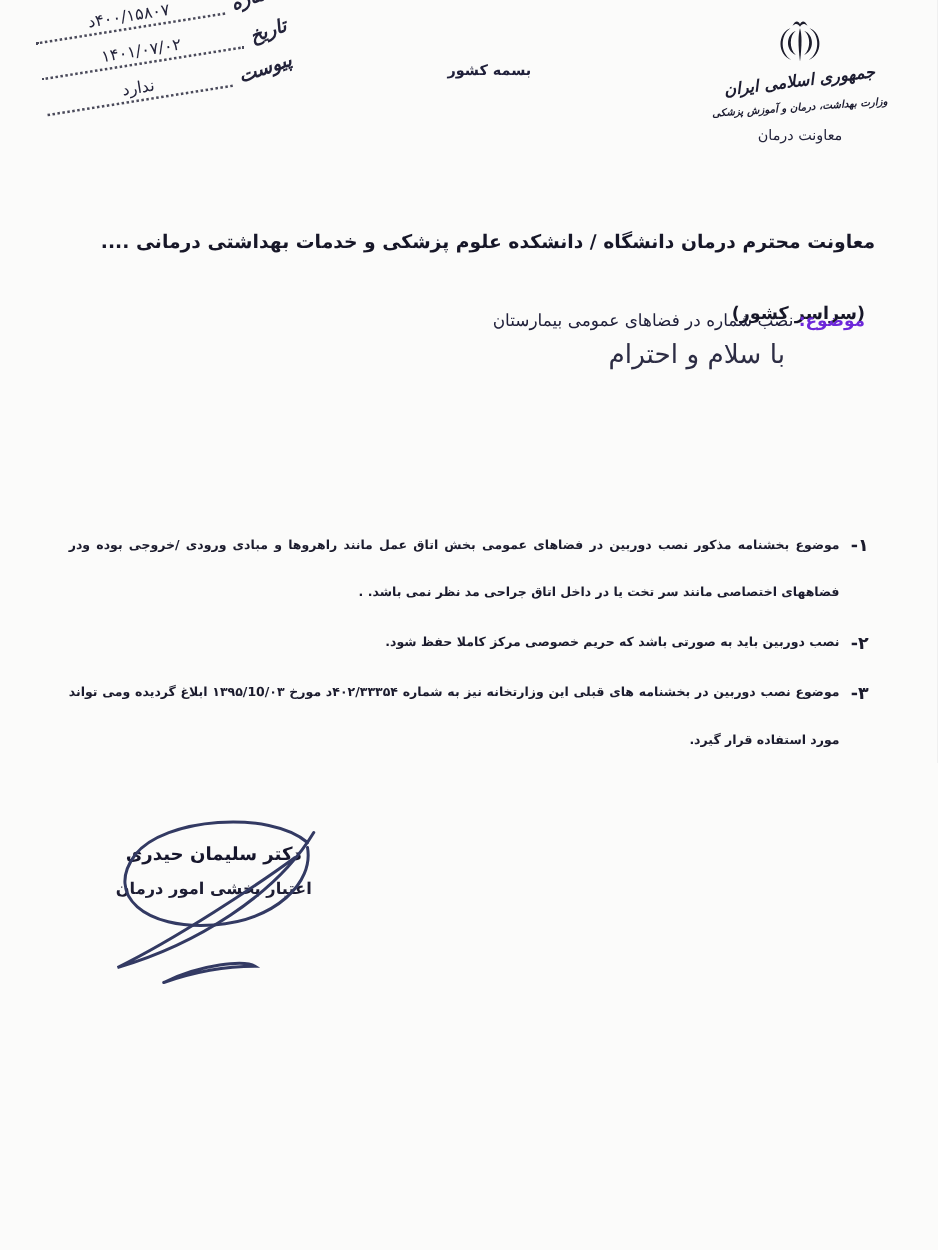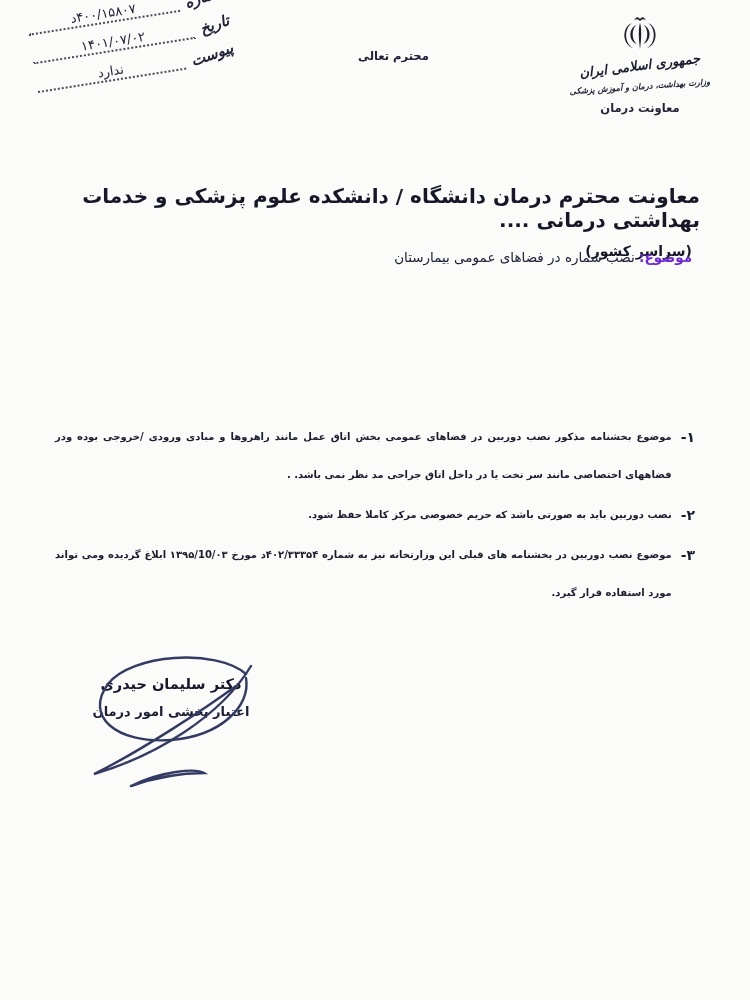--- a/index.html
+++ b/index.html
@@ -22,23 +22,23 @@
     flex:1;text-align:center;font-size:13px;color:#23233a;
     border-bottom:2px dotted #4a4a5a;padding-bottom:1px;letter-spacing:1px;
   }
   
   .basmala{position:absolute;left:358px;top:49px;font-size:11.5px;font-weight:bold;color:#20203a;}
   
   .letterhead{position:absolute;top:14px;right:42px;width:136px;display:flex;flex-direction:column;align-items:center;}
   .emblem{width:46px;height:40px;}
   .org1{font-style:italic;font-weight:bold;font-size:13px;white-space:nowrap;transform:rotate(-7deg);margin-top:4px;color:#1c1c30;}
   .org2{font-style:italic;font-weight:bold;font-size:10px;white-space:nowrap;transform:scale(.82) rotate(-4deg);margin-top:8px;color:#1c1c30;}
-  .org3{font-weight:bold;font-size:11.5px;margin-top:9px;color:#23233a;}
+  .org3{font-weight:normal;font-size:11.5px;margin-top:9px;color:#23233a;}
   
-  .addressee{position:absolute;top:184px;right:50px;left:50px;font-weight:bold;font-size:20px;color:#171728;text-align:right;}
+  .addressee{position:absolute;top:184px;right:50px;left:50px;font-weight:bold;font-size:15px;color:#171728;text-align:right;}
   .scope{position:absolute;top:219px;right:58px;font-weight:bold;font-size:14px;color:#171728;margin-top:24px;}
   .subject{position:absolute;top:249px;right:58px;font-size:13.5px;color:#20203a;}
   .subject .subject-label{font-weight:bold;color:#6d28d9;}
   .salutation{position:absolute;top:271px;right:122px;font-size:21px;font-weight:normal;color:#2d2d44;}
   .intro{
     position:absolute;top:311px;right:55px;left:52px;
     font-weight:bold;font-size:14px;line-height:40px;text-align:justify;color:#1b1b2d;
     text-indent:10px;
   }
   .list{position:absolute;top:418px;right:55px;left:55px;}
@@ -64,21 +64,21 @@
     <div class="ref-row">
       <span class="ref-label">تاریخ</span>
       <span class="ref-value">۱۴۰۱/۰۷/۰۲</span>
     </div>
     <div class="ref-row">
       <span class="ref-label">پیوست</span>
       <span class="ref-value">ندارد</span>
     </div>
   </div>
 
-  <div class="basmala">محترم تعالی</div>
+  <div class="basmala">بسمه کشور</div>
 
   <div class="letterhead">
     <svg class="emblem" viewBox="0 0 60 60" aria-hidden="true">
       <g fill="#1d1d2c">
 
         <path d="M21,10 C24,3.5 28,3.5 30,8 C32,3.5 36,3.5 39,10 C35,6.8 32.5,7.5 30,11 C27.5,7.5 25,6.8 21,10 Z"></path>
 
         <path d="M30,13 C27.6,21 27.6,33 30,53 C32.4,33 32.4,21 30,13 Z"></path>
 
         <path d="M25,16 C17,22 17,38 25,45 C12.5,40 12.5,21 25,16 Z"></path>
@@ -94,20 +94,21 @@
   </div>
 
   <div class="addressee">معاونت محترم درمان دانشگاه / دانشکده علوم پزشکی و خدمات بهداشتی درمانی ....</div>
   <div class="scope">(سراسر کشور)</div>
 
   <div class="subject">
     <span class="subject-label">موضوع:</span>
     <span>نصب شماره در فضاهای عمومی  بیمارستان</span>
   </div>
 
+  <div class="salutation">با سلام و احترام</div>
 
 
   <div class="list">
     <div class="item">
       <span class="marker">۱-</span>
       <span class="itext">موضوع بخشنامه مذکور نصب دوربین در فضاهای عمومی  بخش اتاق عمل مانند راهروها و مبادی ورودی /خروجی بوده ودر فضاههای اختصاصی مانند سر تخت یا در داخل اتاق جراحی مد نظر نمی باشد. .</span>
     </div>
     <div class="item">
       <span class="marker">۲-</span>
       <span class="itext">نصب دوربین باید به صورتی باشد که حریم خصوصی مرکز کاملا حفظ شود.</span>

